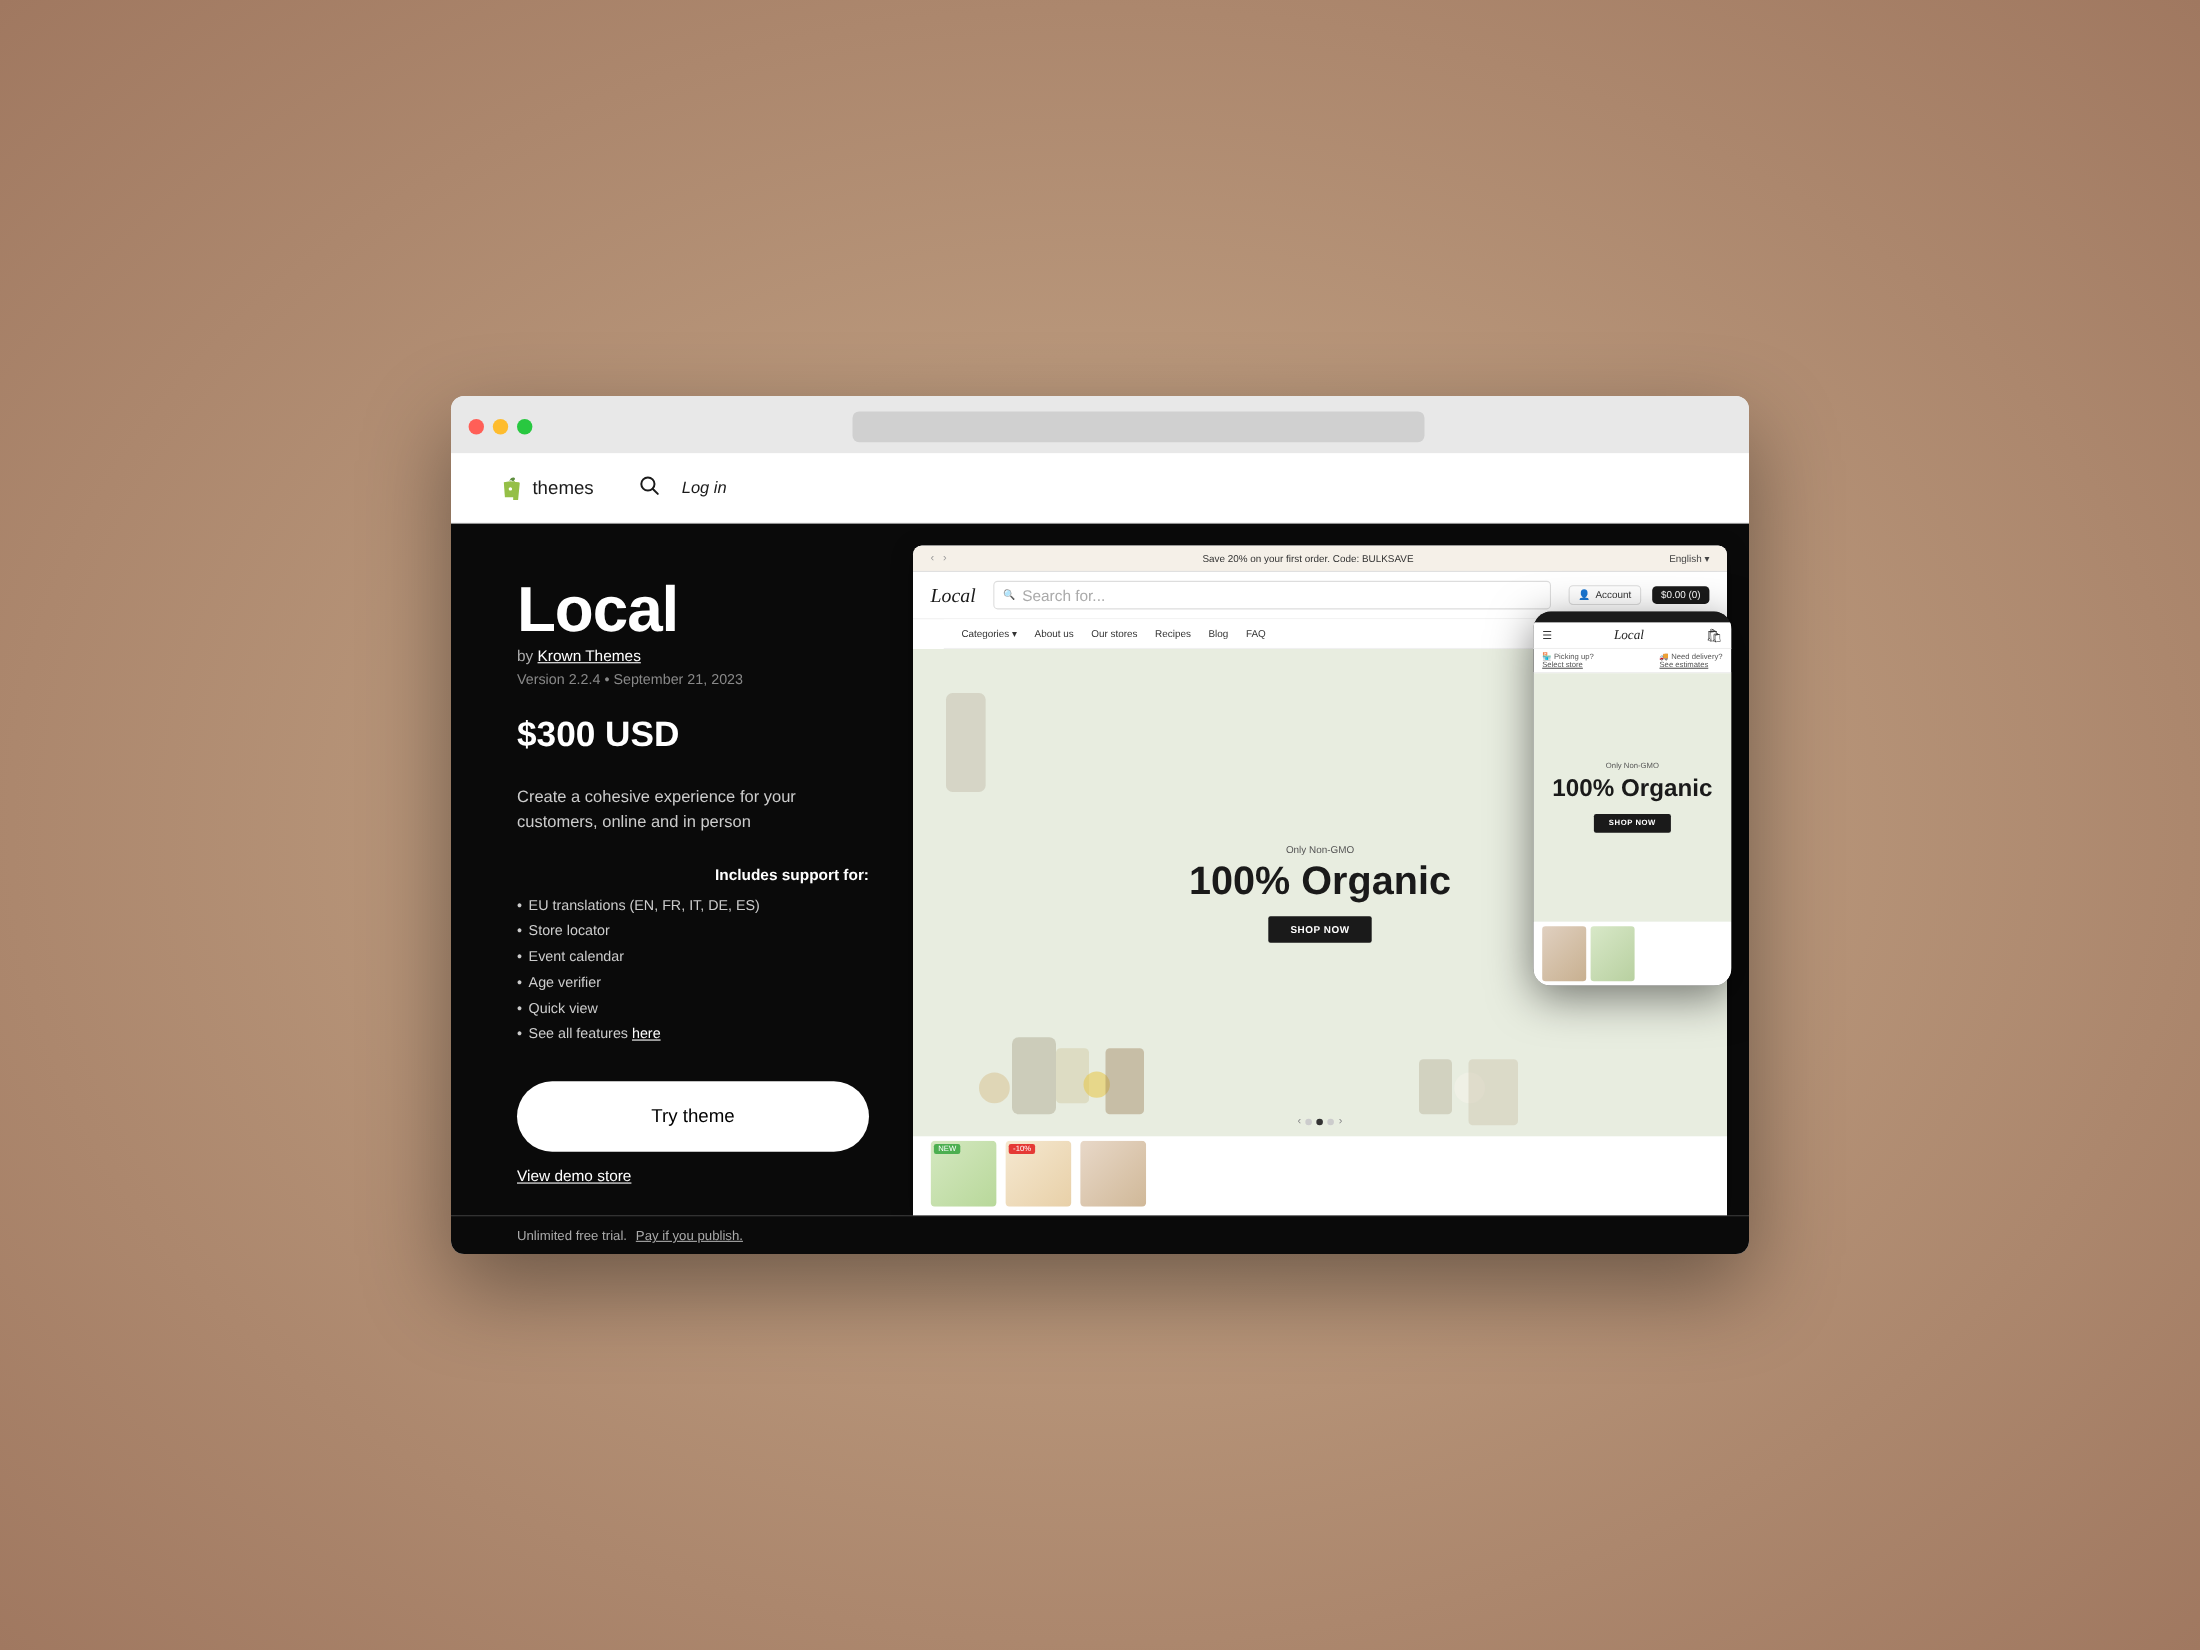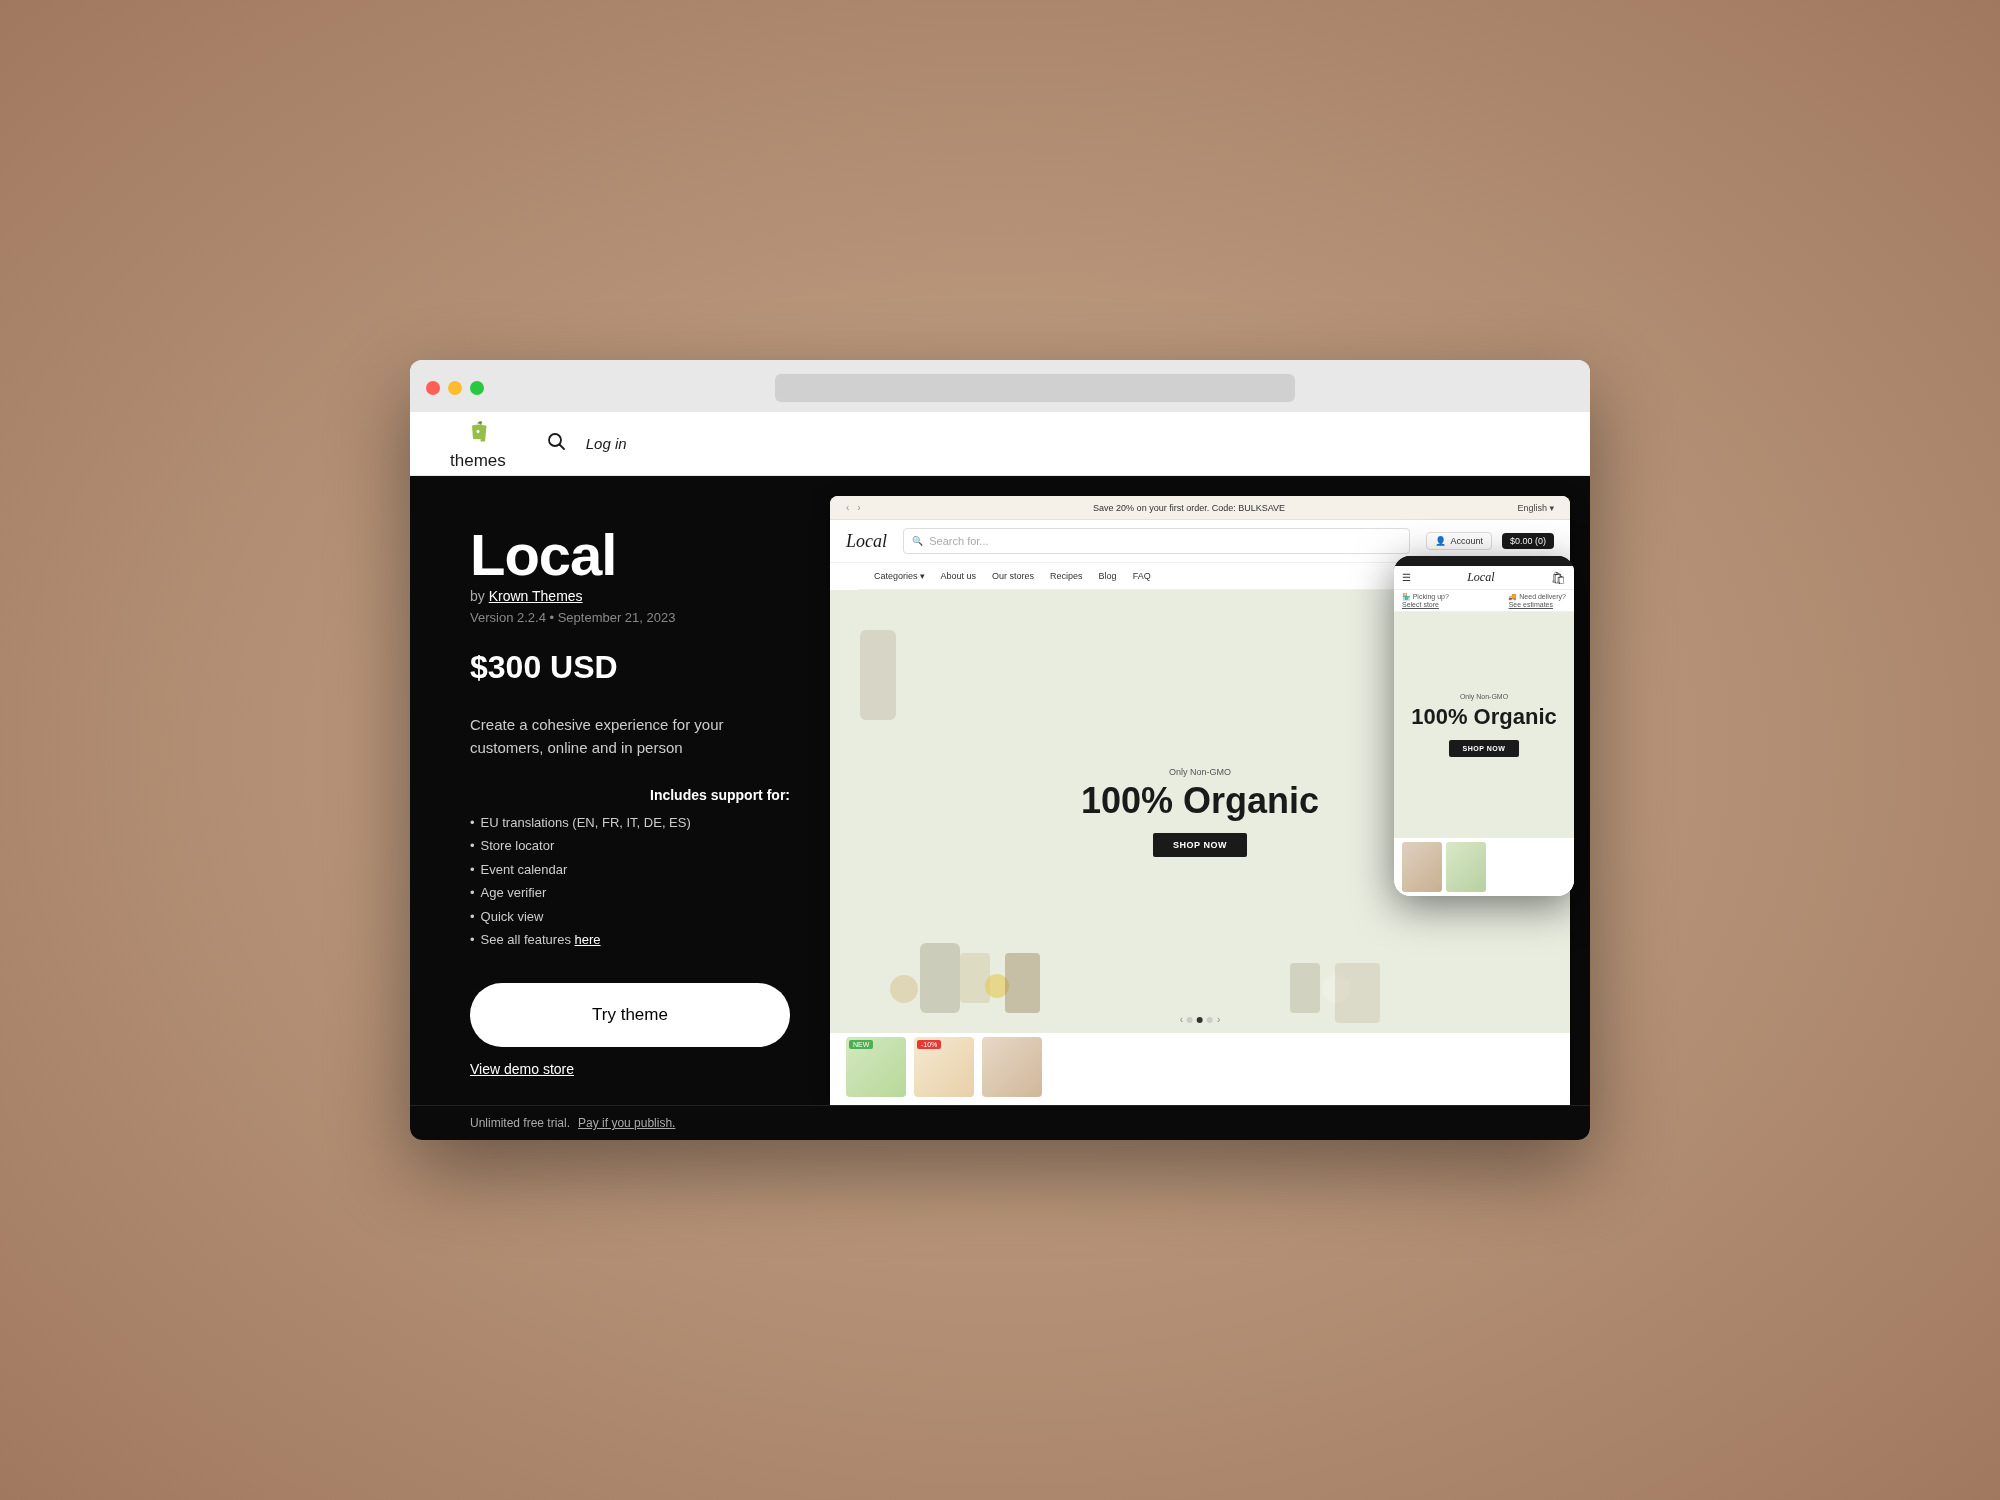--- a/index.html
+++ b/index.html
@@ -59,21 +59,20 @@
       gap: 40px;
       border-bottom: 1px solid #e8e8e8;
       flex-shrink: 0;
     }
     .logo-area {
       display: flex;
       align-items: center;
       gap: 6px;
       text-decoration: none;
       color: #1a1a1a;
-      flex-direction: column;
     }
     .shopify-bag-icon {
       width: 28px;
       height: 28px;
     }
     .logo-text {
       font-size: 17px;
       font-weight: 500;
       color: #1a1a1a;
     }
@@ -621,21 +620,21 @@
           <div class="promo-text">Save 20% on your first order. Code: BULKSAVE</div>
           <div class="lang">
             <span>English</span> ▾
           </div>
         </div>
 
         <div class="preview-nav">
           <div class="preview-logo">Local</div>
           <div class="preview-search">
             <span style="font-size:9px;color:#aaa;">🔍</span>
-            <span style="font-size:11px;color:#aaa;">Search for...</span>
+            <span style="font-size:14px;color:#aaa;">Search for...</span>
           </div>
           <div class="preview-nav-right">
             <div class="preview-account-btn">
               <span style="font-size:9px;">👤</span>
               <span>Account</span>
             </div>
             <div class="preview-cart-btn">
               <span>$0.00 (0)</span>
             </div>
           </div>

